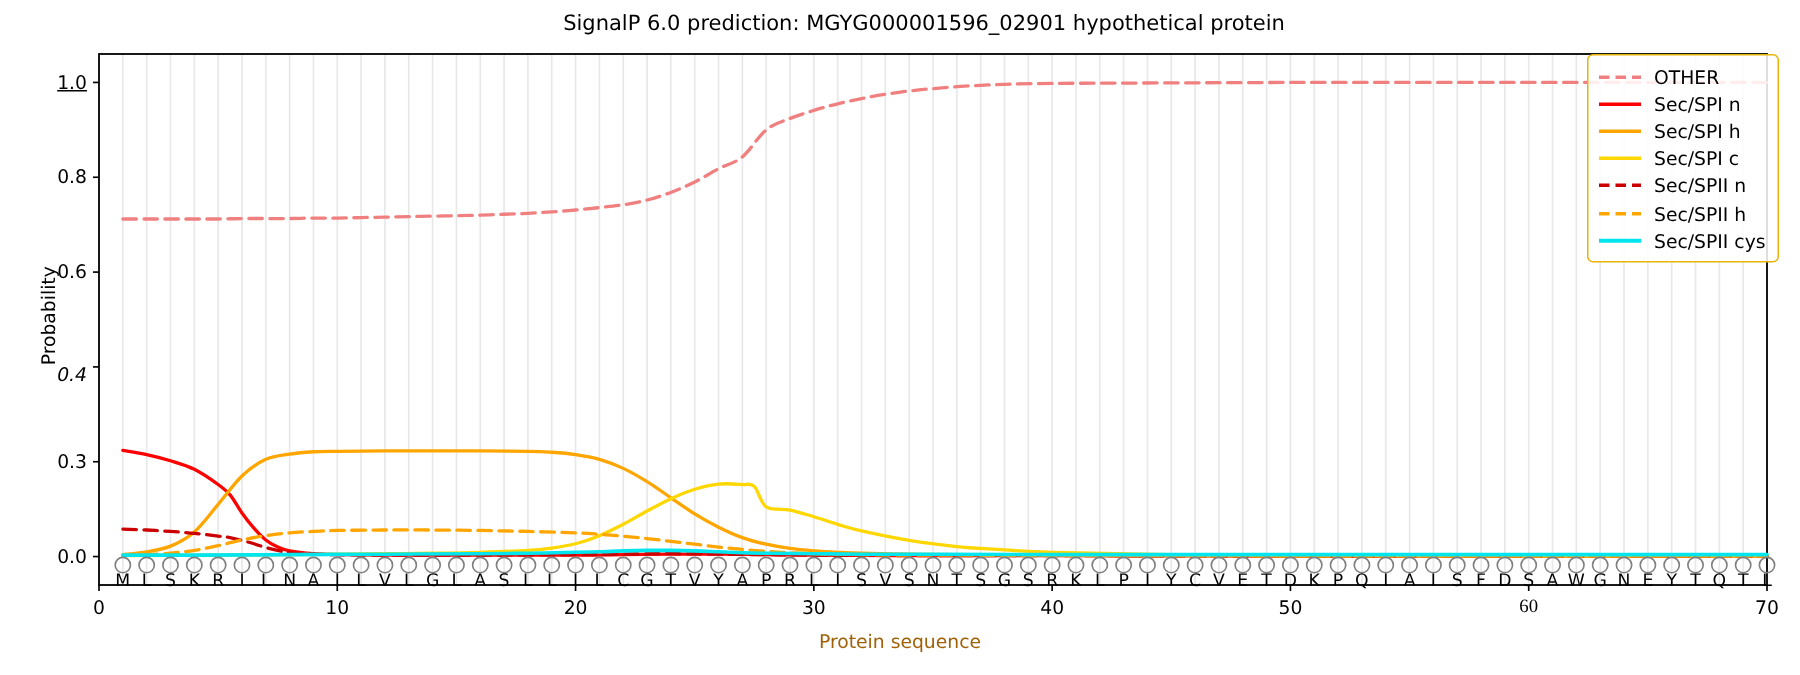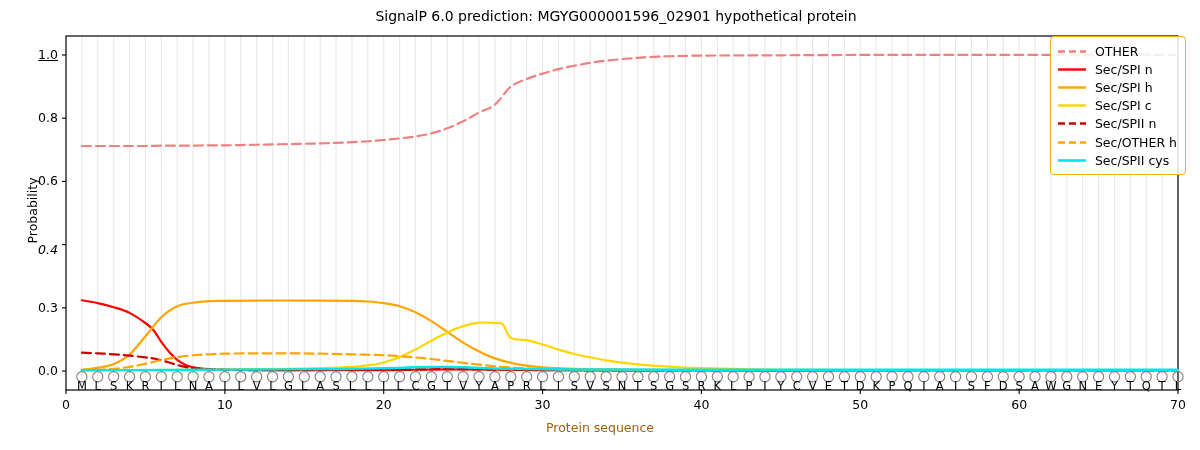--- a/index.html
+++ b/index.html
@@ -63,21 +63,21 @@
       <div class="ytick" style="left: 14px; top: 110.179px;">0.8</div>
       <div class="ytick" style="left: 14px; top: 46.9643px; text-decoration: underline;">1.0</div>
     </div>
   <div id="xticks">
       <div class="xtick" style="left: 46px; top: 397px;">0</div>
       <div class="xtick" style="left: 204.857px; top: 397px;">10</div>
       <div class="xtick" style="left: 363.714px; top: 397px;">20</div>
       <div class="xtick" style="left: 522.571px; top: 397px;">30</div>
       <div class="xtick" style="left: 681.429px; top: 397px;">40</div>
       <div class="xtick" style="left: 840.286px; top: 397px;">50</div>
-      <div class="xtick" style="left: 999.143px; top: 397px;">60</div>
+      <div class="xtick" style="left: 999.143px; top: 397px; font-family: Liberation Serif, serif;">60</div>
       <div class="xtick" style="left: 1158px; top: 397px;">70</div>
     </div>
 
   <svg id="plot" width="1200" height="450">
       <g>
         <line x1="81.88571428571429" x2="81.88571428571429" y1="36" y2="390" stroke="#e8e8e8" stroke-width="1.1"></line>
         <line x1="97.77142857142857" x2="97.77142857142857" y1="36" y2="390" stroke="#e8e8e8" stroke-width="1.1"></line>
         <line x1="113.65714285714286" x2="113.65714285714286" y1="36" y2="390" stroke="#e8e8e8" stroke-width="1.1"></line>
         <line x1="129.54285714285714" x2="129.54285714285714" y1="36" y2="390" stroke="#e8e8e8" stroke-width="1.1"></line>
         <line x1="145.42857142857144" x2="145.42857142857144" y1="36" y2="390" stroke="#e8e8e8" stroke-width="1.1"></line>
@@ -359,21 +359,21 @@
           </svg>
         </div>
         <span class="legend-label">Sec/SPII n</span>
       </div>
       <div class="legend-row">
         <div class="legend-swatch">
           <svg width="30" height="13">
             <line x1="1" x2="29" y1="6.5" y2="6.5" stroke="#ffa500" stroke-width="2.4000000000000004" stroke-linecap="butt" stroke-dasharray="7,4"></line>
           </svg>
         </div>
-        <span class="legend-label">Sec/OTHER h</span>
+        <span class="legend-label">Sec/SPII h</span>
       </div>
       <div class="legend-row">
         <div class="legend-swatch">
           <svg width="30" height="13">
             <line x1="1" x2="29" y1="6.5" y2="6.5" stroke="#00e5ee" stroke-width="2.6" stroke-linecap="butt"></line>
           </svg>
         </div>
         <span class="legend-label">Sec/SPII cys</span>
       </div>
     </div>

